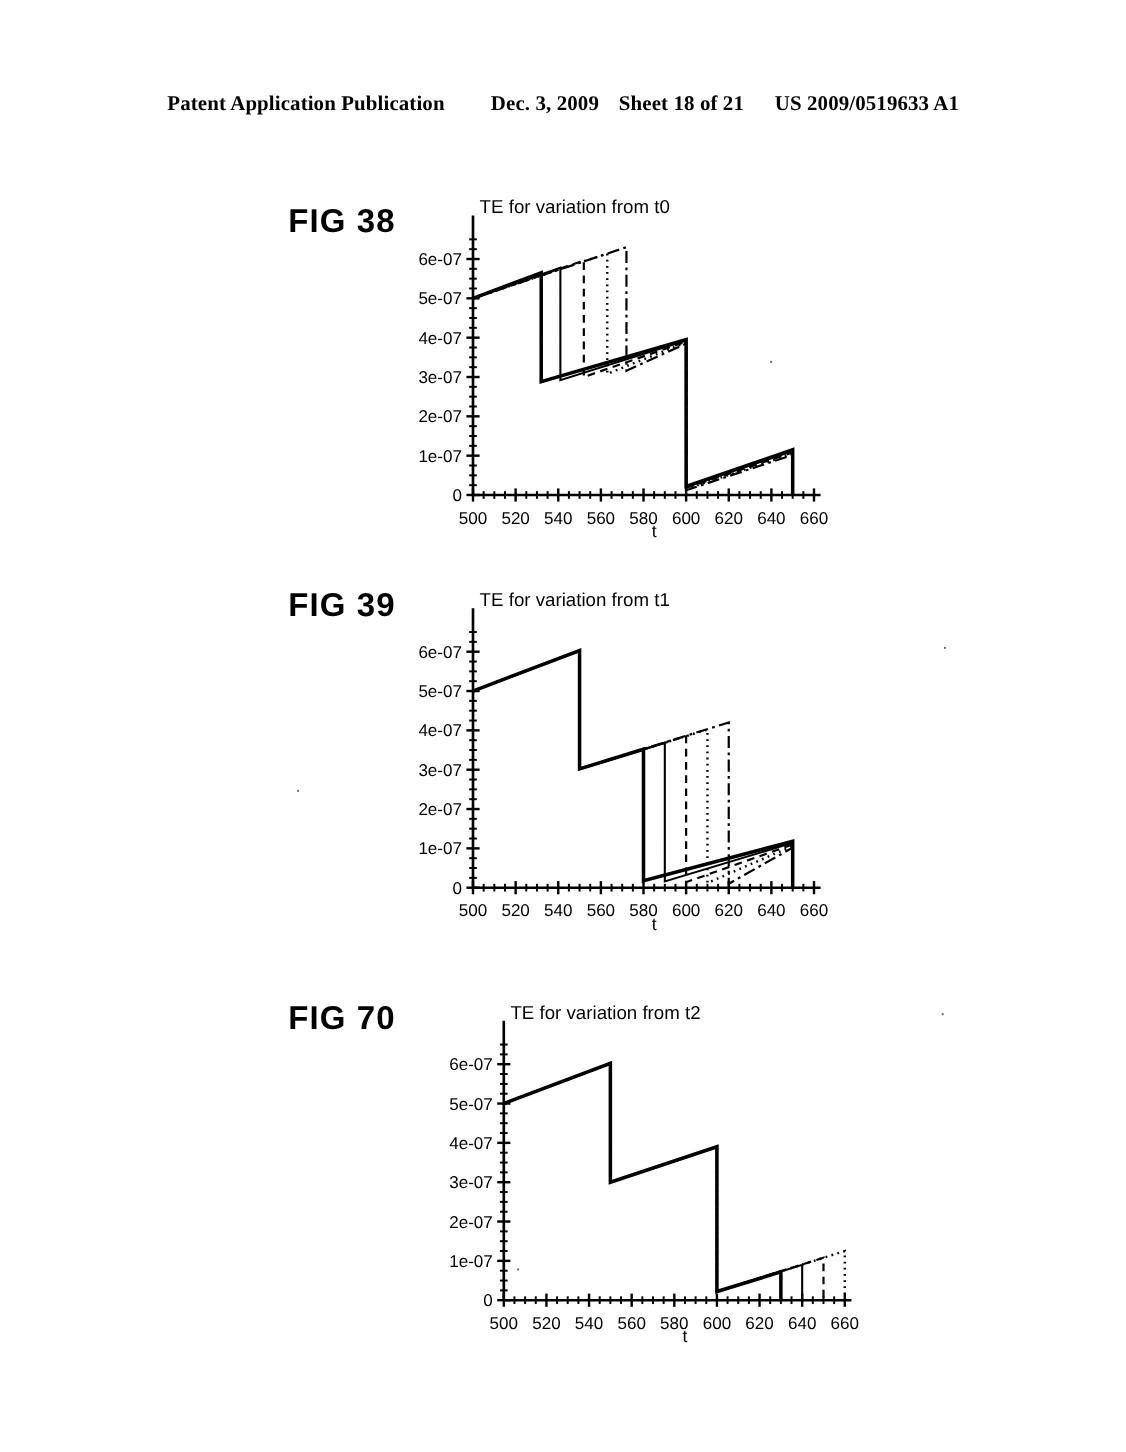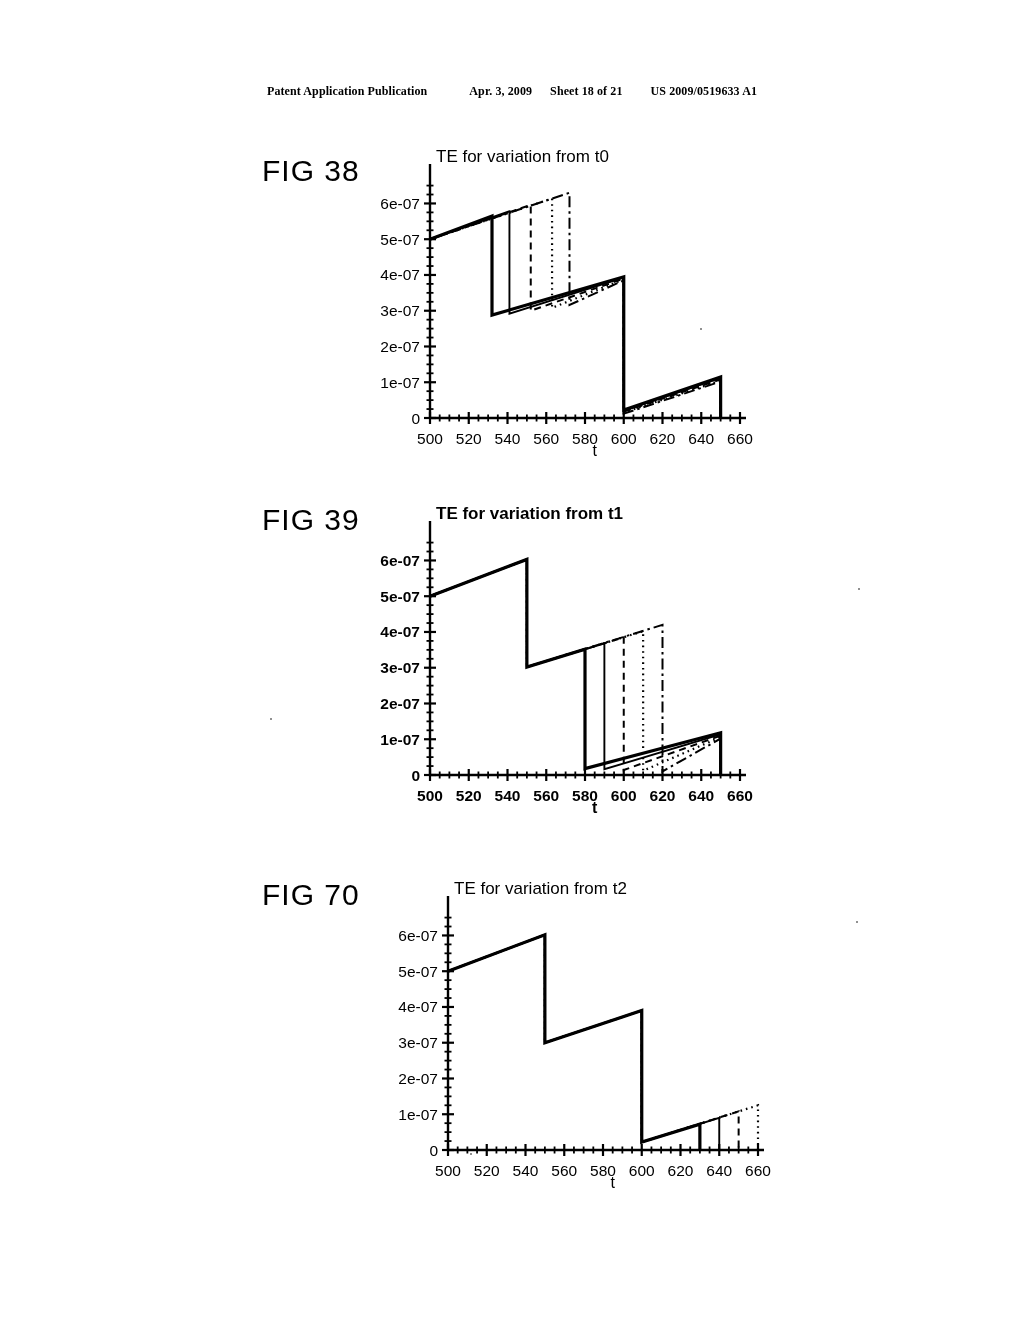--- a/index.html
+++ b/index.html
@@ -24,44 +24,46 @@
   .header {
     position: absolute;
     left: 0;
     top: 84px;
     width: 1024px;
     display: flex;
     justify-content: center;
     align-items: baseline;
     font-family: "Liberation Serif", serif;
     font-weight: bold;
-    font-size: 12px;
+    font-size: 19px;
     letter-spacing: 0.1px;
     white-space: nowrap;
   }
   .header .h-pub { margin-right: 42px; }
   .header .h-date { margin-right: 18px; }
   .header .h-sheet { margin-right: 28px; }
   .header .h-num { }
 
   .figure-block {
     position: absolute;
     left: 0;
     width: 1024px;
   }
   .fig-label {
     position: absolute;
     font-family: "Liberation Sans", sans-serif;
-    font-weight: normal;
+    font-weight: bold;
     font-size: 30px;
     letter-spacing: 1px;
     white-space: nowrap;
+    margin-top: 31px;
   }
   .chart-host {
     position: absolute;
+    margin-top: 32px;
   }
   svg { display: block; overflow: visible; }
   text {
     font-family: "Liberation Sans", sans-serif;
     fill: #000000;
   }
   .tick-label { font-size: 15.5px; }
   .axis-title { font-size: 16px; }
   .chart-title { font-size: 17px; }
   .speck {
@@ -72,21 +74,21 @@
     border-radius: 50%;
   }
 </style>
 </head>
 <body>
 
 <div class="page">
 
   <div class="header">
     <span class="h-pub">Patent Application Publication</span>
-    <span class="h-date">Apr. 3, 2009</span>
+    <span class="h-date">Dec. 3, 2009</span>
     <span class="h-sheet">Sheet 18 of 21</span>
     <span class="h-num">US 2009/0519633 A1</span>
   </div>
 
   <div class="figure-block" id="fig-block-0" style="top:140px;height:360px;">
     <div class="fig-label" style="left:262px;top:14px;">FIG  38</div>
     <div class="chart-host" id="chart-0" style="left:358px;top:0px;">
         <svg width="400" height="340" viewBox="0 0 400 340">
           <text x="78" y="22" class="chart-title">TE for variation from t0</text>
           <line x1="72" y1="24" x2="72" y2="278" stroke="#000" stroke-width="2.4"></line>
@@ -172,21 +174,21 @@
           <path d="M72.00 99.21 L151.44 71.32 L151.44 173.59 L265.75 137.47 L265.75 270.85 L362.63 237.95 L362.63 278.00" fill="none" stroke="#000" stroke-width="1.9" stroke-linecap="butt" stroke-linejoin="miter"></path>
           <path d="M72.00 99.21 L172.75 64.88 L172.75 170.73 L265.75 138.55 L265.75 271.56 L362.63 239.38 L362.63 278.00" fill="none" stroke="#000" stroke-width="2" stroke-linecap="butt" stroke-linejoin="miter" stroke-dasharray="7,5"></path>
           <path d="M72.00 99.21 L194.06 58.45 L194.06 167.87 L265.75 139.26 L265.75 272.64 L362.63 240.45 L362.63 278.00" fill="none" stroke="#000" stroke-width="2.2" stroke-linecap="butt" stroke-linejoin="miter" stroke-dasharray="1.6,4"></path>
           <path d="M72.00 99.21 L211.50 52.73 L211.50 165.01 L265.75 140.33 L265.75 273.71 L362.63 241.53 L362.63 278.00" fill="none" stroke="#000" stroke-width="2" stroke-linecap="butt" stroke-linejoin="miter" stroke-dasharray="11,4,2.5,4"></path>
         </svg>
       </div>
   </div>
 
   <div class="figure-block" id="fig-block-1" style="top:497px;height:360px;">
     <div class="fig-label" style="left:262px;top:6px;">FIG  39</div>
-    <div class="chart-host" id="chart-1" style="left:358px;top:0px;font-weight:bold;">
+    <div class="chart-host" id="chart-1" style="left:358px;top:0px;">
         <svg width="400" height="340" viewBox="0 0 400 340">
           <text x="78" y="22" class="chart-title">TE for variation from t1</text>
           <line x1="72" y1="24" x2="72" y2="278" stroke="#000" stroke-width="2.4"></line>
           <line x1="72" y1="278" x2="388" y2="278" stroke="#000" stroke-width="2.4"></line>
           <line x1="66" y1="278" x2="78" y2="278" stroke="#000" stroke-width="2.2"></line>
           <text x="62" y="283.5" class="tick-label" text-anchor="end">0</text>
           <line x1="68.5" y1="269.06060606060606" x2="75.5" y2="269.06060606060606" stroke="#000" stroke-width="1.8"></line>
           <line x1="68.5" y1="260.1212121212121" x2="75.5" y2="260.1212121212121" stroke="#000" stroke-width="1.8"></line>
           <line x1="68.5" y1="251.1818181818182" x2="75.5" y2="251.1818181818182" stroke="#000" stroke-width="1.8"></line>
           <line x1="66" y1="242.24242424242425" x2="78" y2="242.24242424242425" stroke="#000" stroke-width="2.2"></line>
@@ -265,21 +267,21 @@
           <path d="M72.00 99.21 L168.88 62.38 L168.88 170.01 L246.38 146.41 L246.38 272.28 L362.63 237.24 L362.63 278.00" fill="none" stroke="#000" stroke-width="1.9" stroke-linecap="butt" stroke-linejoin="miter"></path>
           <path d="M72.00 99.21 L168.88 62.38 L168.88 170.01 L265.75 140.33 L265.75 272.99 L362.63 238.67 L362.63 278.00" fill="none" stroke="#000" stroke-width="2" stroke-linecap="butt" stroke-linejoin="miter" stroke-dasharray="7,5"></path>
           <path d="M72.00 99.21 L168.88 62.38 L168.88 170.01 L285.13 134.25 L285.13 273.71 L362.63 240.10 L362.63 278.00" fill="none" stroke="#000" stroke-width="2.2" stroke-linecap="butt" stroke-linejoin="miter" stroke-dasharray="1.6,4"></path>
           <path d="M72.00 99.21 L168.88 62.38 L168.88 170.01 L304.50 127.82 L304.50 274.42 L362.63 241.53 L362.63 278.00" fill="none" stroke="#000" stroke-width="2" stroke-linecap="butt" stroke-linejoin="miter" stroke-dasharray="11,4,2.5,4"></path>
         </svg>
       </div>
   </div>
 
   <div class="figure-block" id="fig-block-2" style="top:872px;height:360px;">
     <div class="fig-label" style="left:262px;top:6px;">FIG  70</div>
-    <div class="chart-host" id="chart-2" style="left:376px;top:0px;">
+    <div class="chart-host" id="chart-2" style="left:386px;top:0px;">
         <svg width="400" height="340" viewBox="0 0 400 340">
           <text x="78" y="22" class="chart-title">TE for variation from t2</text>
           <line x1="72" y1="24" x2="72" y2="278" stroke="#000" stroke-width="2.4"></line>
           <line x1="72" y1="278" x2="388" y2="278" stroke="#000" stroke-width="2.4"></line>
           <line x1="66" y1="278" x2="78" y2="278" stroke="#000" stroke-width="2.2"></line>
           <text x="62" y="283.5" class="tick-label" text-anchor="end">0</text>
           <line x1="68.5" y1="269.06060606060606" x2="75.5" y2="269.06060606060606" stroke="#000" stroke-width="1.8"></line>
           <line x1="68.5" y1="260.1212121212121" x2="75.5" y2="260.1212121212121" stroke="#000" stroke-width="1.8"></line>
           <line x1="68.5" y1="251.1818181818182" x2="75.5" y2="251.1818181818182" stroke="#000" stroke-width="1.8"></line>
           <line x1="66" y1="242.24242424242425" x2="78" y2="242.24242424242425" stroke="#000" stroke-width="2.2"></line>

